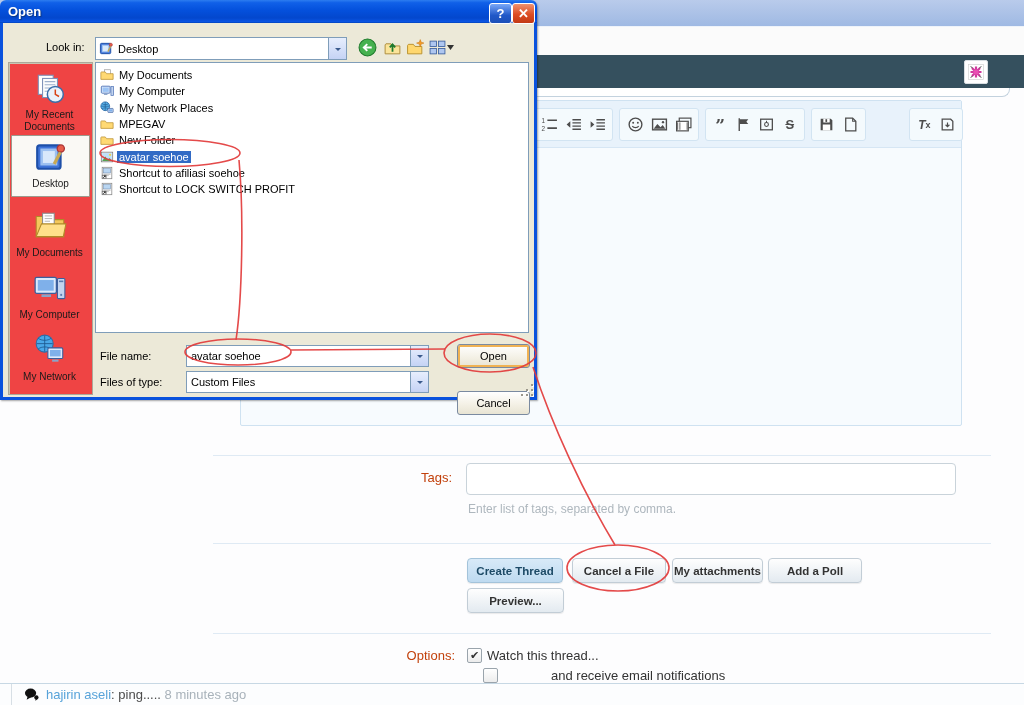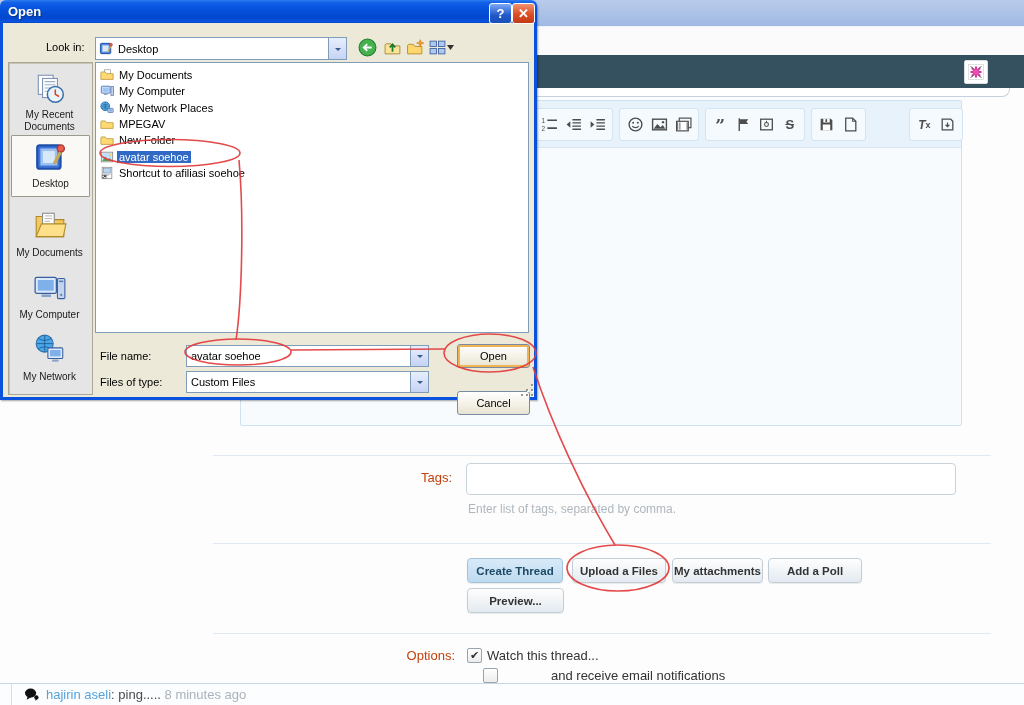--- a/index.html
+++ b/index.html
@@ -62,21 +62,21 @@
   .xp-close{left:512px;background:linear-gradient(180deg,#f0926f,#dd4d24 55%,#c23a14);}
   .xp-body{position:absolute;left:0;top:23px;width:537px;height:377px;background:#ece9d8;
     border:3px solid #0a52dd;border-top:none;box-sizing:border-box;}
   .xp-label{position:absolute;color:#000;font-size:11px;}
   .xp-combo{position:absolute;background:#fff;border:1px solid #7f9db9;display:flex;align-items:center;}
   .xp-combo .txt{flex:1;padding-left:4px;font-size:11px;color:#000;white-space:nowrap;overflow:hidden;}
   .xp-arrowbtn{width:17px;align-self:stretch;border-left:1px solid #7f9db9;
     background:linear-gradient(180deg,#e7eefd,#c5d3f5);display:flex;align-items:center;justify-content:center;}
   .xp-arrowbtn::after{content:"";width:0;height:0;border:3.5px solid transparent;border-top-color:#3a5a8c;margin-top:4px;}
   .xp-navbtn{position:absolute;width:20px;height:20px;display:flex;align-items:center;justify-content:center;cursor:pointer;}
-  .xp-places{position:absolute;left:8px;top:62px;width:83px;height:331px;background:#e5e5e5;
+  .xp-places{position:absolute;left:8px;top:62px;width:83px;height:331px;background:#ef4444;
     border:1px solid #aca899;box-shadow:inset 1px 1px 0 #c9c5b2;}
   .pl-item{position:absolute;left:2px;width:77px;text-align:center;cursor:pointer;}
   .pl-item .pl-label{display:block;font-size:10px;line-height:12px;color:#1a1a1a;margin-top:2px;}
   .pl-item.selected{background:#faf9f5;border:1px solid #9c9a8d;border-radius:1px;padding:4px 0 6px;}
   .xp-list{position:absolute;left:95px;top:62px;width:434px;height:271px;background:#fff;
     border:1px solid #7f9db9;padding:4px 0 0 4px;box-sizing:border-box;overflow:hidden;}
   .f-row{display:flex;align-items:center;height:16.3px;cursor:default;}
   .f-row svg{flex:0 0 auto;margin-right:3px;}
   .f-name{font-size:11px;color:#000;padding:0 2px;white-space:nowrap;}
   .f-row.selected .f-name{background:#316ac5;color:#fff;}
@@ -210,21 +210,21 @@
 
     <div class="abs divider" style="top:455px;"></div>
     <div class="abs divider" style="top:543px;"></div>
     <div class="abs divider" style="top:633px;"></div>
 
     <div class="abs lbl" style="left:385px;top:470px;width:67px;">Tags:</div>
     <input class="abs tags-input" type="text" value="" style="">
     <div class="abs hint">Enter list of tags, separated by comma.</div>
 
     <div class="btn btn-primary" style="left:467px;top:558px;width:94px;">Create Thread</div>
-    <div class="btn" style="left:572px;top:558px;width:92px;">Upload a Files</div>
+    <div class="btn" style="left:572px;top:558px;width:92px;">Cancel a File</div>
     <div class="btn" style="left:672px;top:558px;width:89px;">My attachments</div>
     <div class="btn" style="left:768px;top:558px;width:92px;">Add a Poll</div>
     <div class="btn" style="left:467px;top:588px;width:95px;">Preview...</div>
 
     <div class="abs lbl" style="left:390px;top:648px;width:65px;">Options:</div>
     <div class="abs checkbox checked" style="left:467px;top:648px;"><span class="check">✔</span></div>
     <div class="abs opt-label" style="left:487px;top:648px;">Watch this thread...</div>
     <div class="abs checkbox" style="left:483px;top:668px;"><span class="check">✔</span></div>
     <div class="abs opt-label" style="left:503px;top:668px;margin-left:48px;">and receive email notifications</div>
 
@@ -398,20 +398,30 @@
       </div>
       <div class="f-row">
         <svg width="14" height="14" viewBox="0 0 16 16">
           <rect x="2.5" y="1.5" width="11" height="13" fill="#fff" stroke="#8a8a8a" stroke-width="0.9"></rect>
           <rect x="4" y="3" width="8" height="5" fill="#b9d6f2" stroke="#6b86a8" stroke-width="0.6"></rect>
           <path d="M4 9.5 H12 M4 11 H10" stroke="#9a9a9a" stroke-width="0.7"></path>
           <rect x="2.5" y="10.5" width="4.5" height="4" fill="#fff" stroke="#555" stroke-width="0.7"></rect>
           <path d="M3.6 13.6 L6 11.2 M6 11.2 L6 13 M6 11.2 L4.2 11.2" stroke="#111" stroke-width="0.9" fill="none"></path>
         </svg>
         <span class="f-name">Shortcut to afiliasi soehoe</span>
+      </div>
+      <div class="f-row">
+        <svg width="14" height="14" viewBox="0 0 16 16">
+          <rect x="2.5" y="1.5" width="11" height="13" fill="#fff" stroke="#8a8a8a" stroke-width="0.9"></rect>
+          <rect x="4" y="3" width="8" height="5" fill="#b9d6f2" stroke="#6b86a8" stroke-width="0.6"></rect>
+          <path d="M4 9.5 H12 M4 11 H10" stroke="#9a9a9a" stroke-width="0.7"></path>
+          <rect x="2.5" y="10.5" width="4.5" height="4" fill="#fff" stroke="#555" stroke-width="0.7"></rect>
+          <path d="M3.6 13.6 L6 11.2 M6 11.2 L6 13 M6 11.2 L4.2 11.2" stroke="#111" stroke-width="0.9" fill="none"></path>
+        </svg>
+        <span class="f-name">Shortcut to LOCK SWITCH PROFIT</span>
       </div>
     </div>
 
     <span class="xp-label" style="left:100px;top:350px;">File name:</span>
     <div class="xp-combo" style="left:186px;top:345px;width:241px;height:20px;">
       <span class="txt">avatar soehoe</span>
       <span class="xp-arrowbtn"></span>
     </div>
     <div class="xp-btn default" style="left:457px;top:344px;">Open</div>
 

